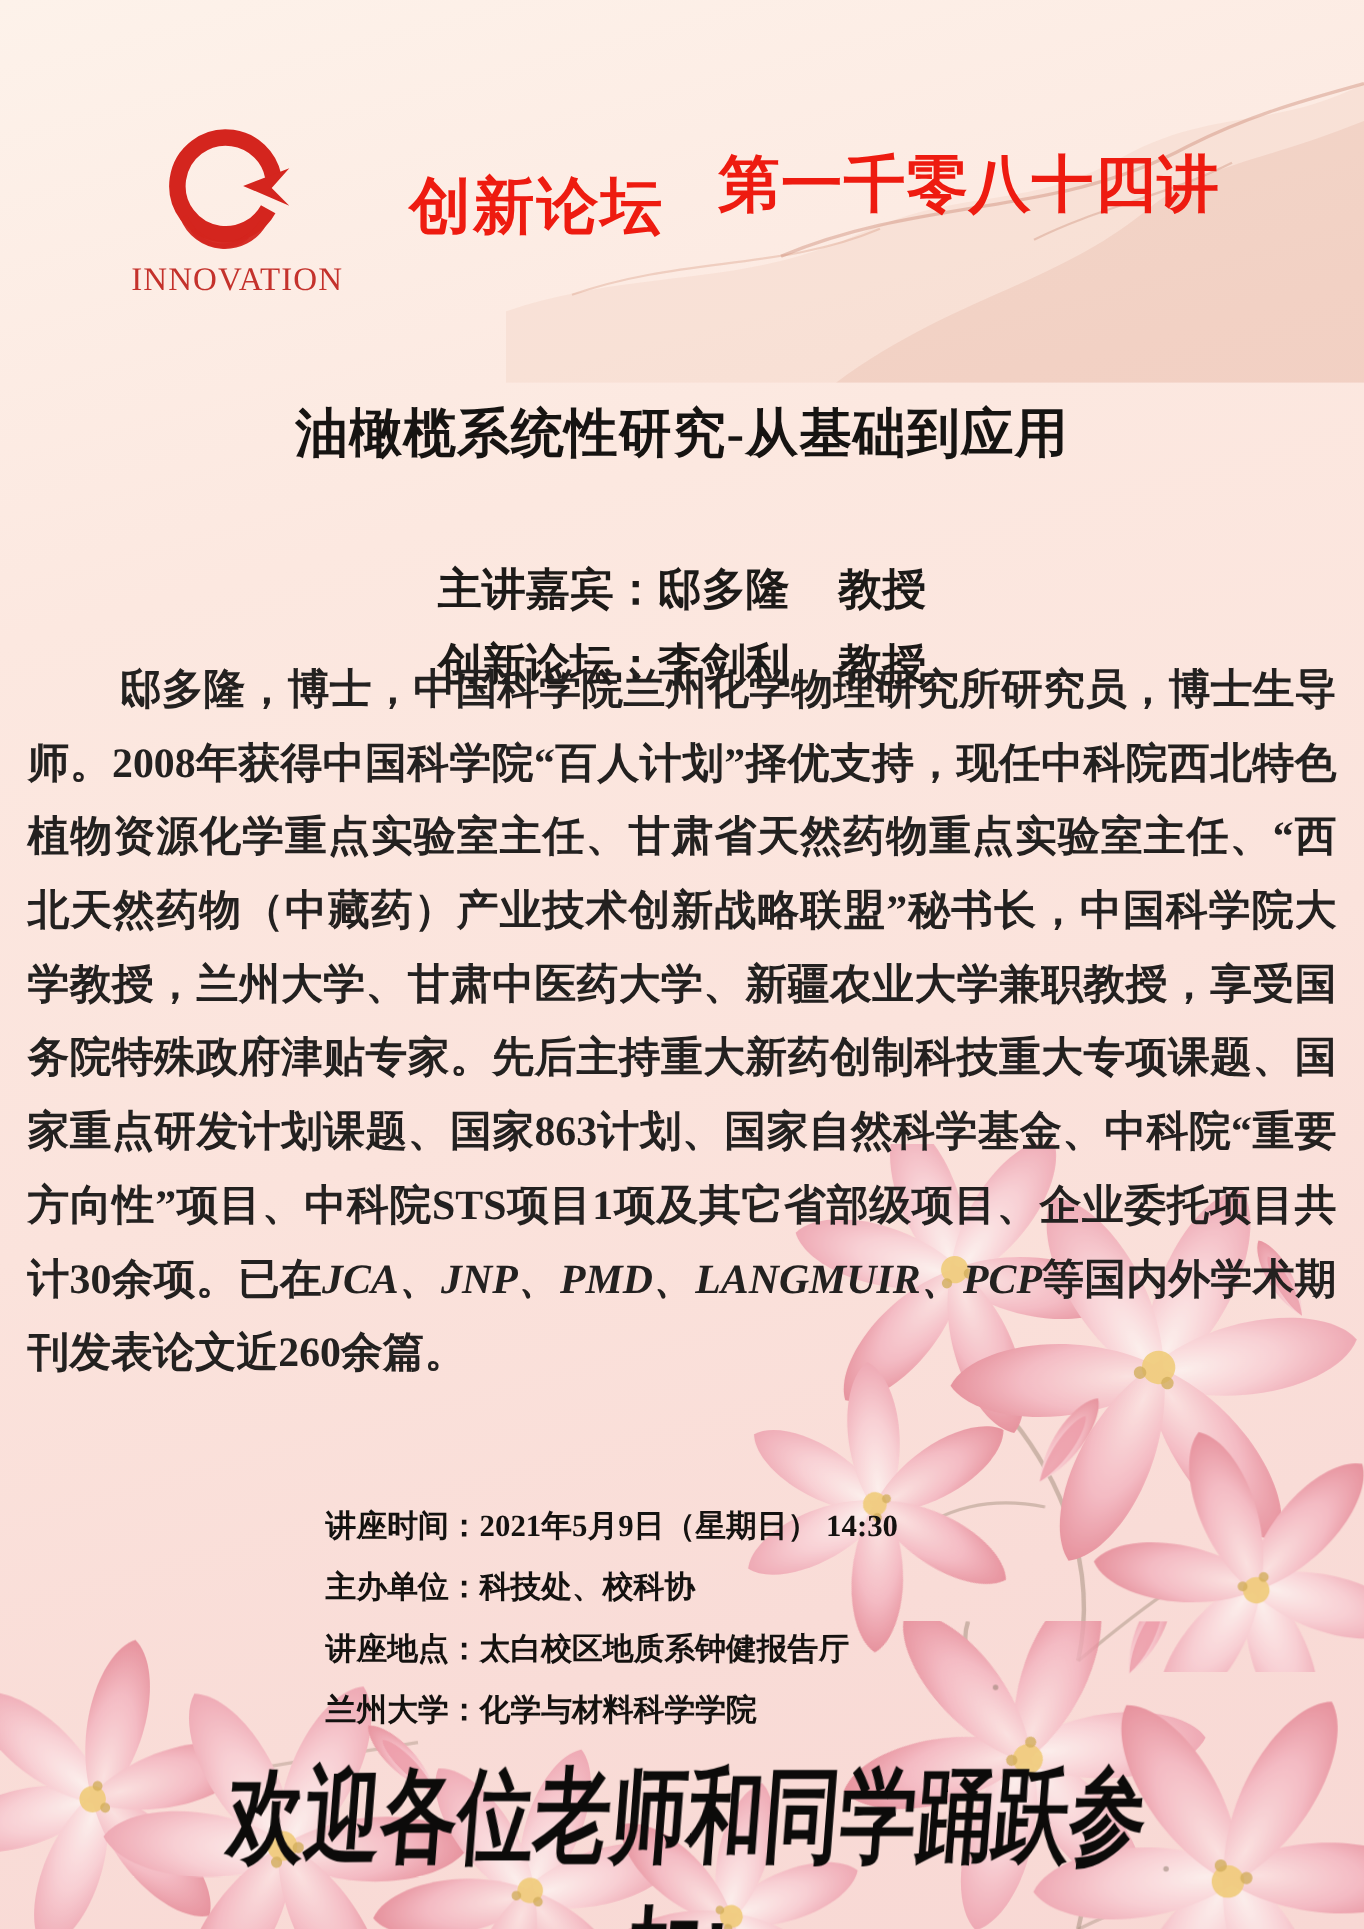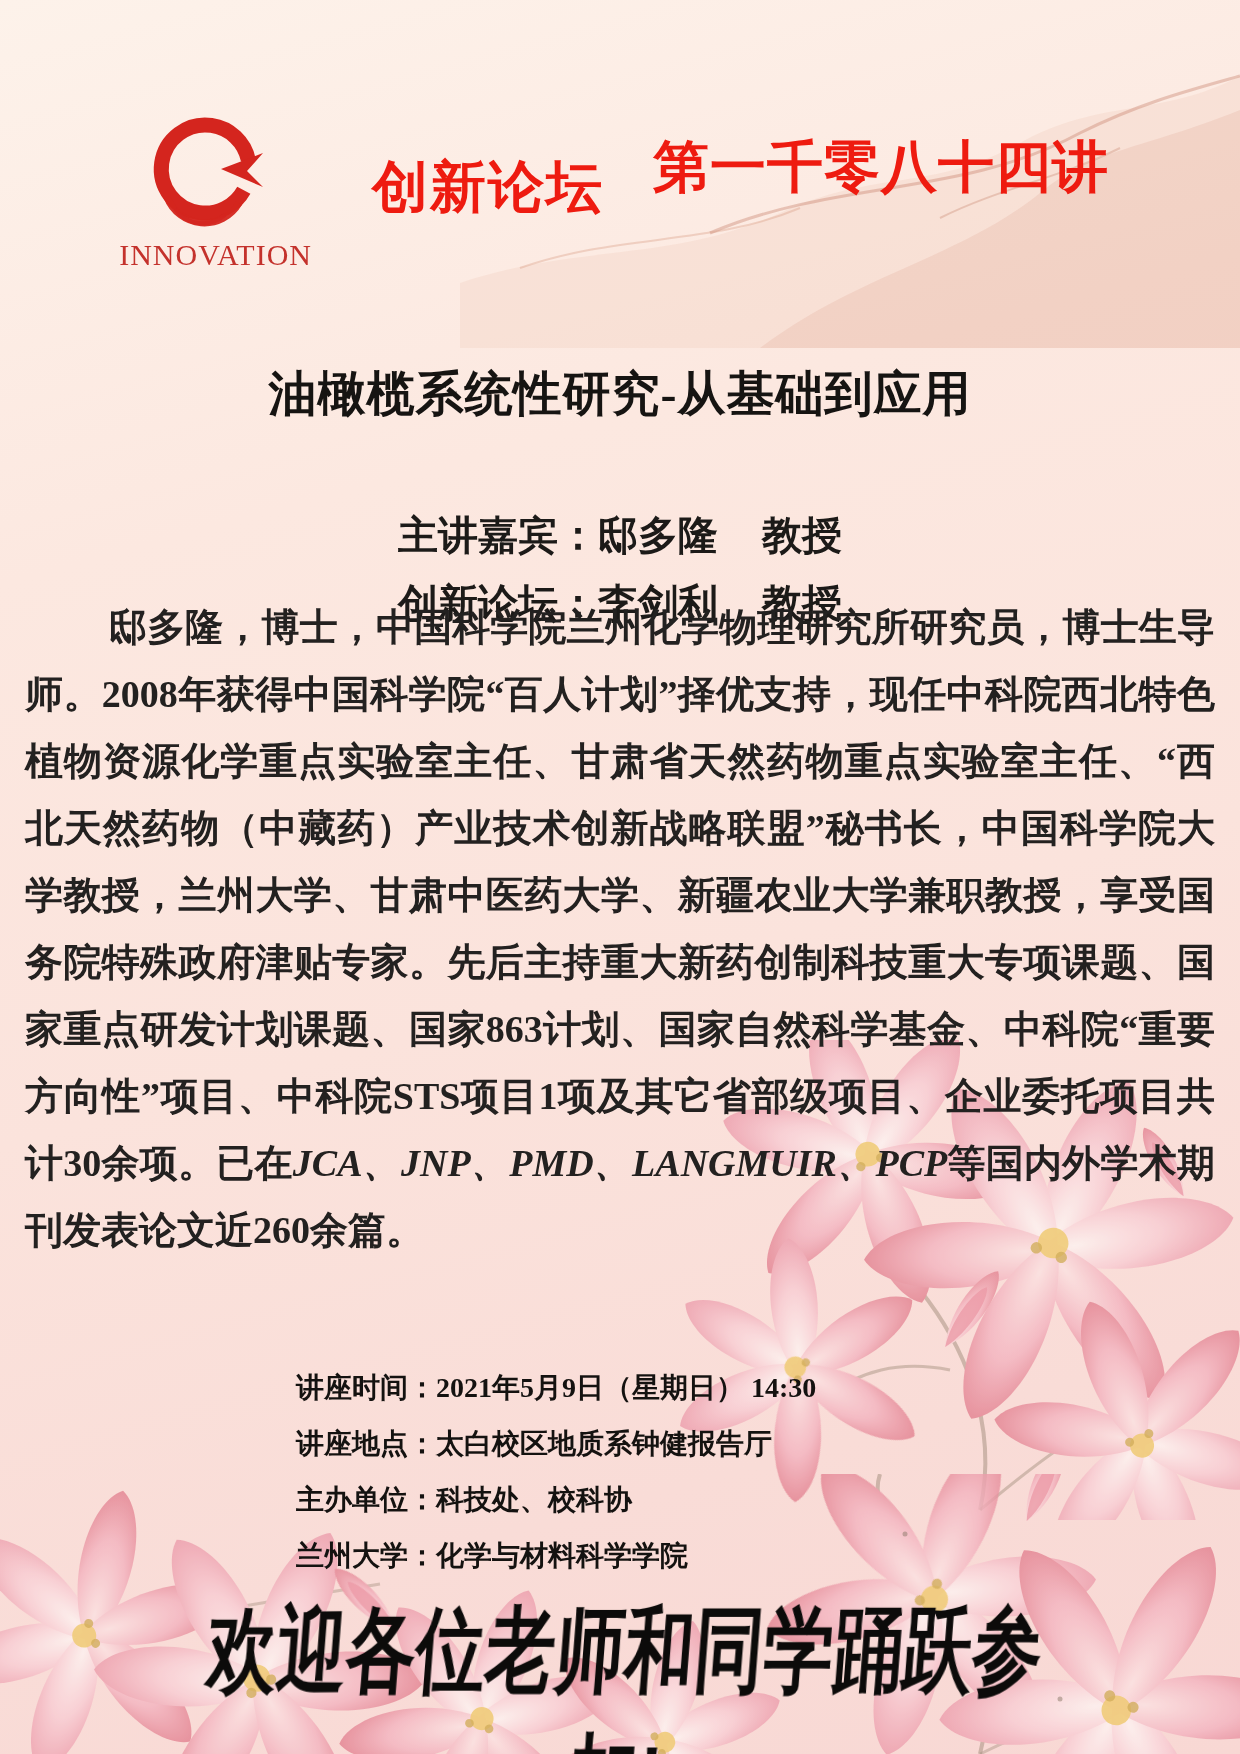--- a/index.html
+++ b/index.html
@@ -148,24 +148,24 @@
 
   <div class="bio">
     <span>邸多隆，博士，中国科学院兰州化学物理研究所研究员，博士生导师。2008年获得中国科学院“百人计划”择优支持，现任中科院西北特色植物资源化学重点实验室主任、甘肃省天然药物重点实验室主任、“西北天然药物（中藏药）产业技术创新战略联盟”秘书长，中国科学院大学教授，兰州大学、甘肃中医药大学、新疆农业大学兼职教授，享受国务院特殊政府津贴专家。先后主持重大新药创制科技重大专项课题、国家重点研发计划课题、国家863计划、国家自然科学基金、中科院“重要方向性”项目、中科院STS项目1项及其它省部级项目、企业委托项目共计30余项。已在</span><span class="it">JCA、JNP、PMD、LANGMUIR、PCP</span><span>等国内外学术期刊发表论文近260余篇。</span>
   </div>
 
   <div class="details">
     <div class="detail-row">
       <span>讲座时间：</span><span>2021年5月9日（星期日）  14:30</span>
     </div>
     <div class="detail-row">
-      <span>讲座地点：</span><span>太白校区地质系钟健报告厅</span>
+      <span>主办单位：</span><span>科技处、校科协</span>
     </div>
     <div class="detail-row">
-      <span>主办单位：</span><span>科技处、校科协</span>
+      <span>讲座地点：</span><span>太白校区地质系钟健报告厅</span>
     </div>
     <div class="detail-row">
       <span>兰州大学：</span><span>化学与材料科学学院</span>
     </div>
   </div>
 
   <div class="welcome">欢迎各位老师和同学踊跃参加!</div>
 
 </div>
 

